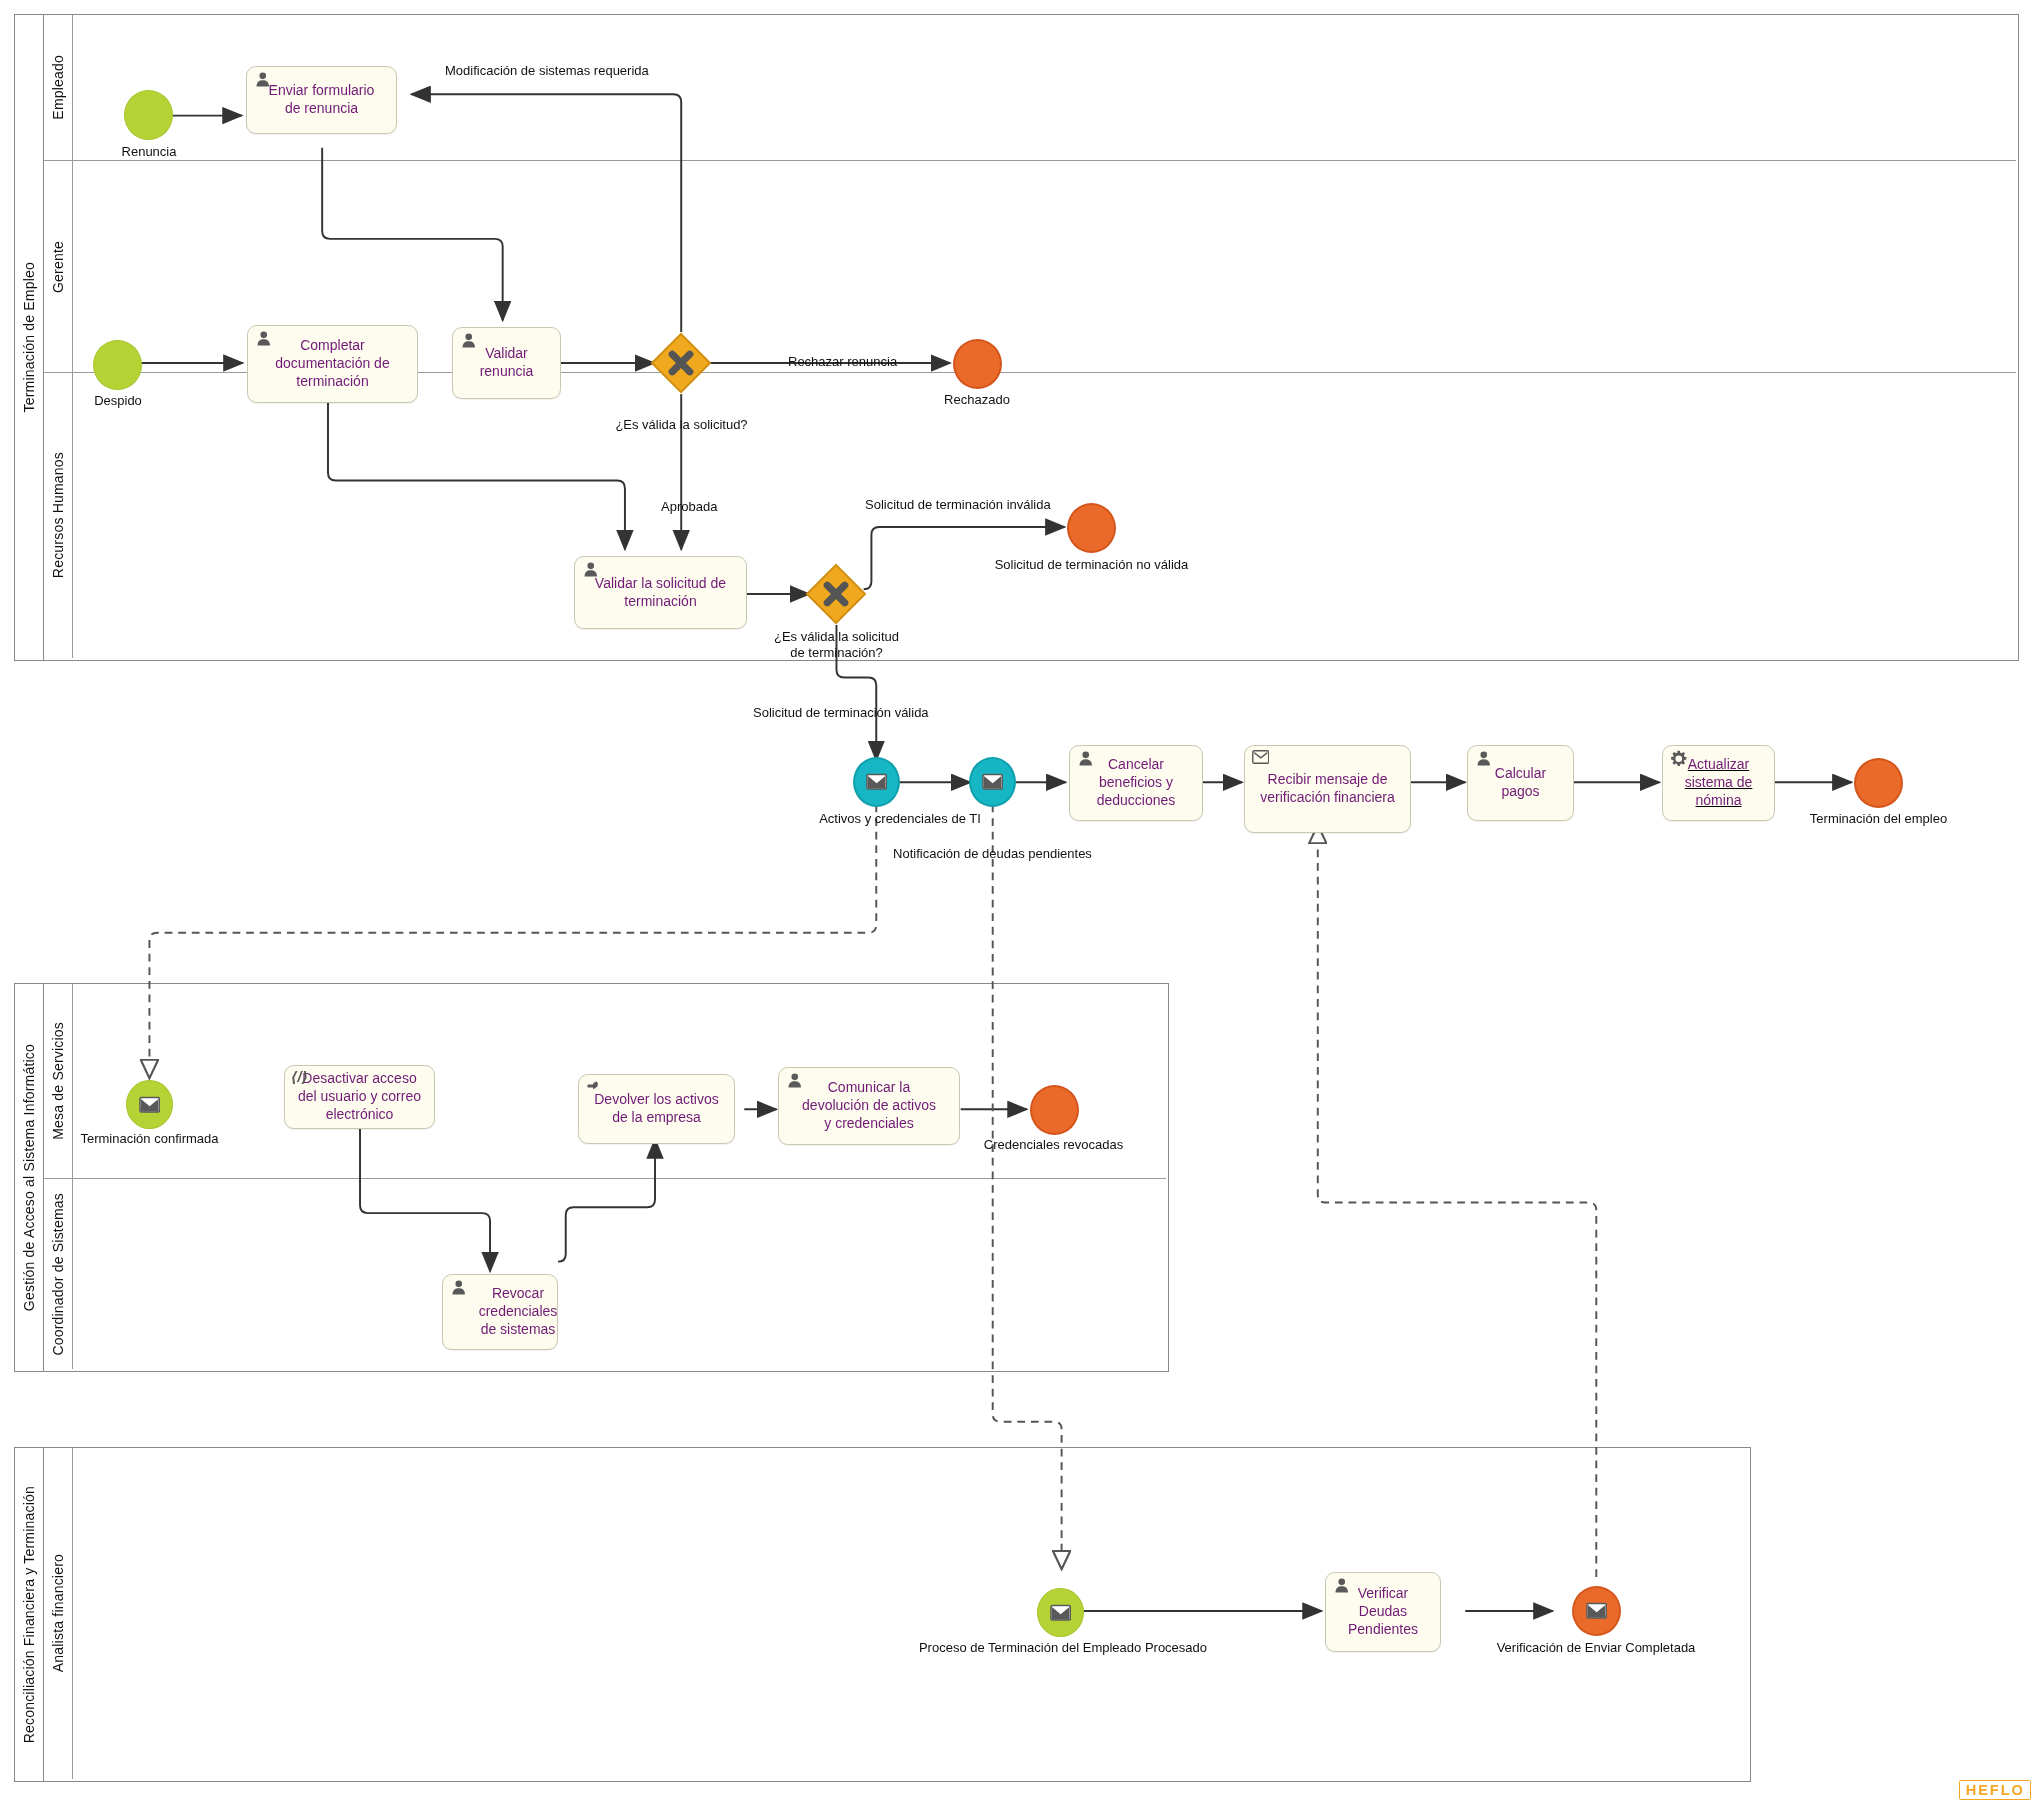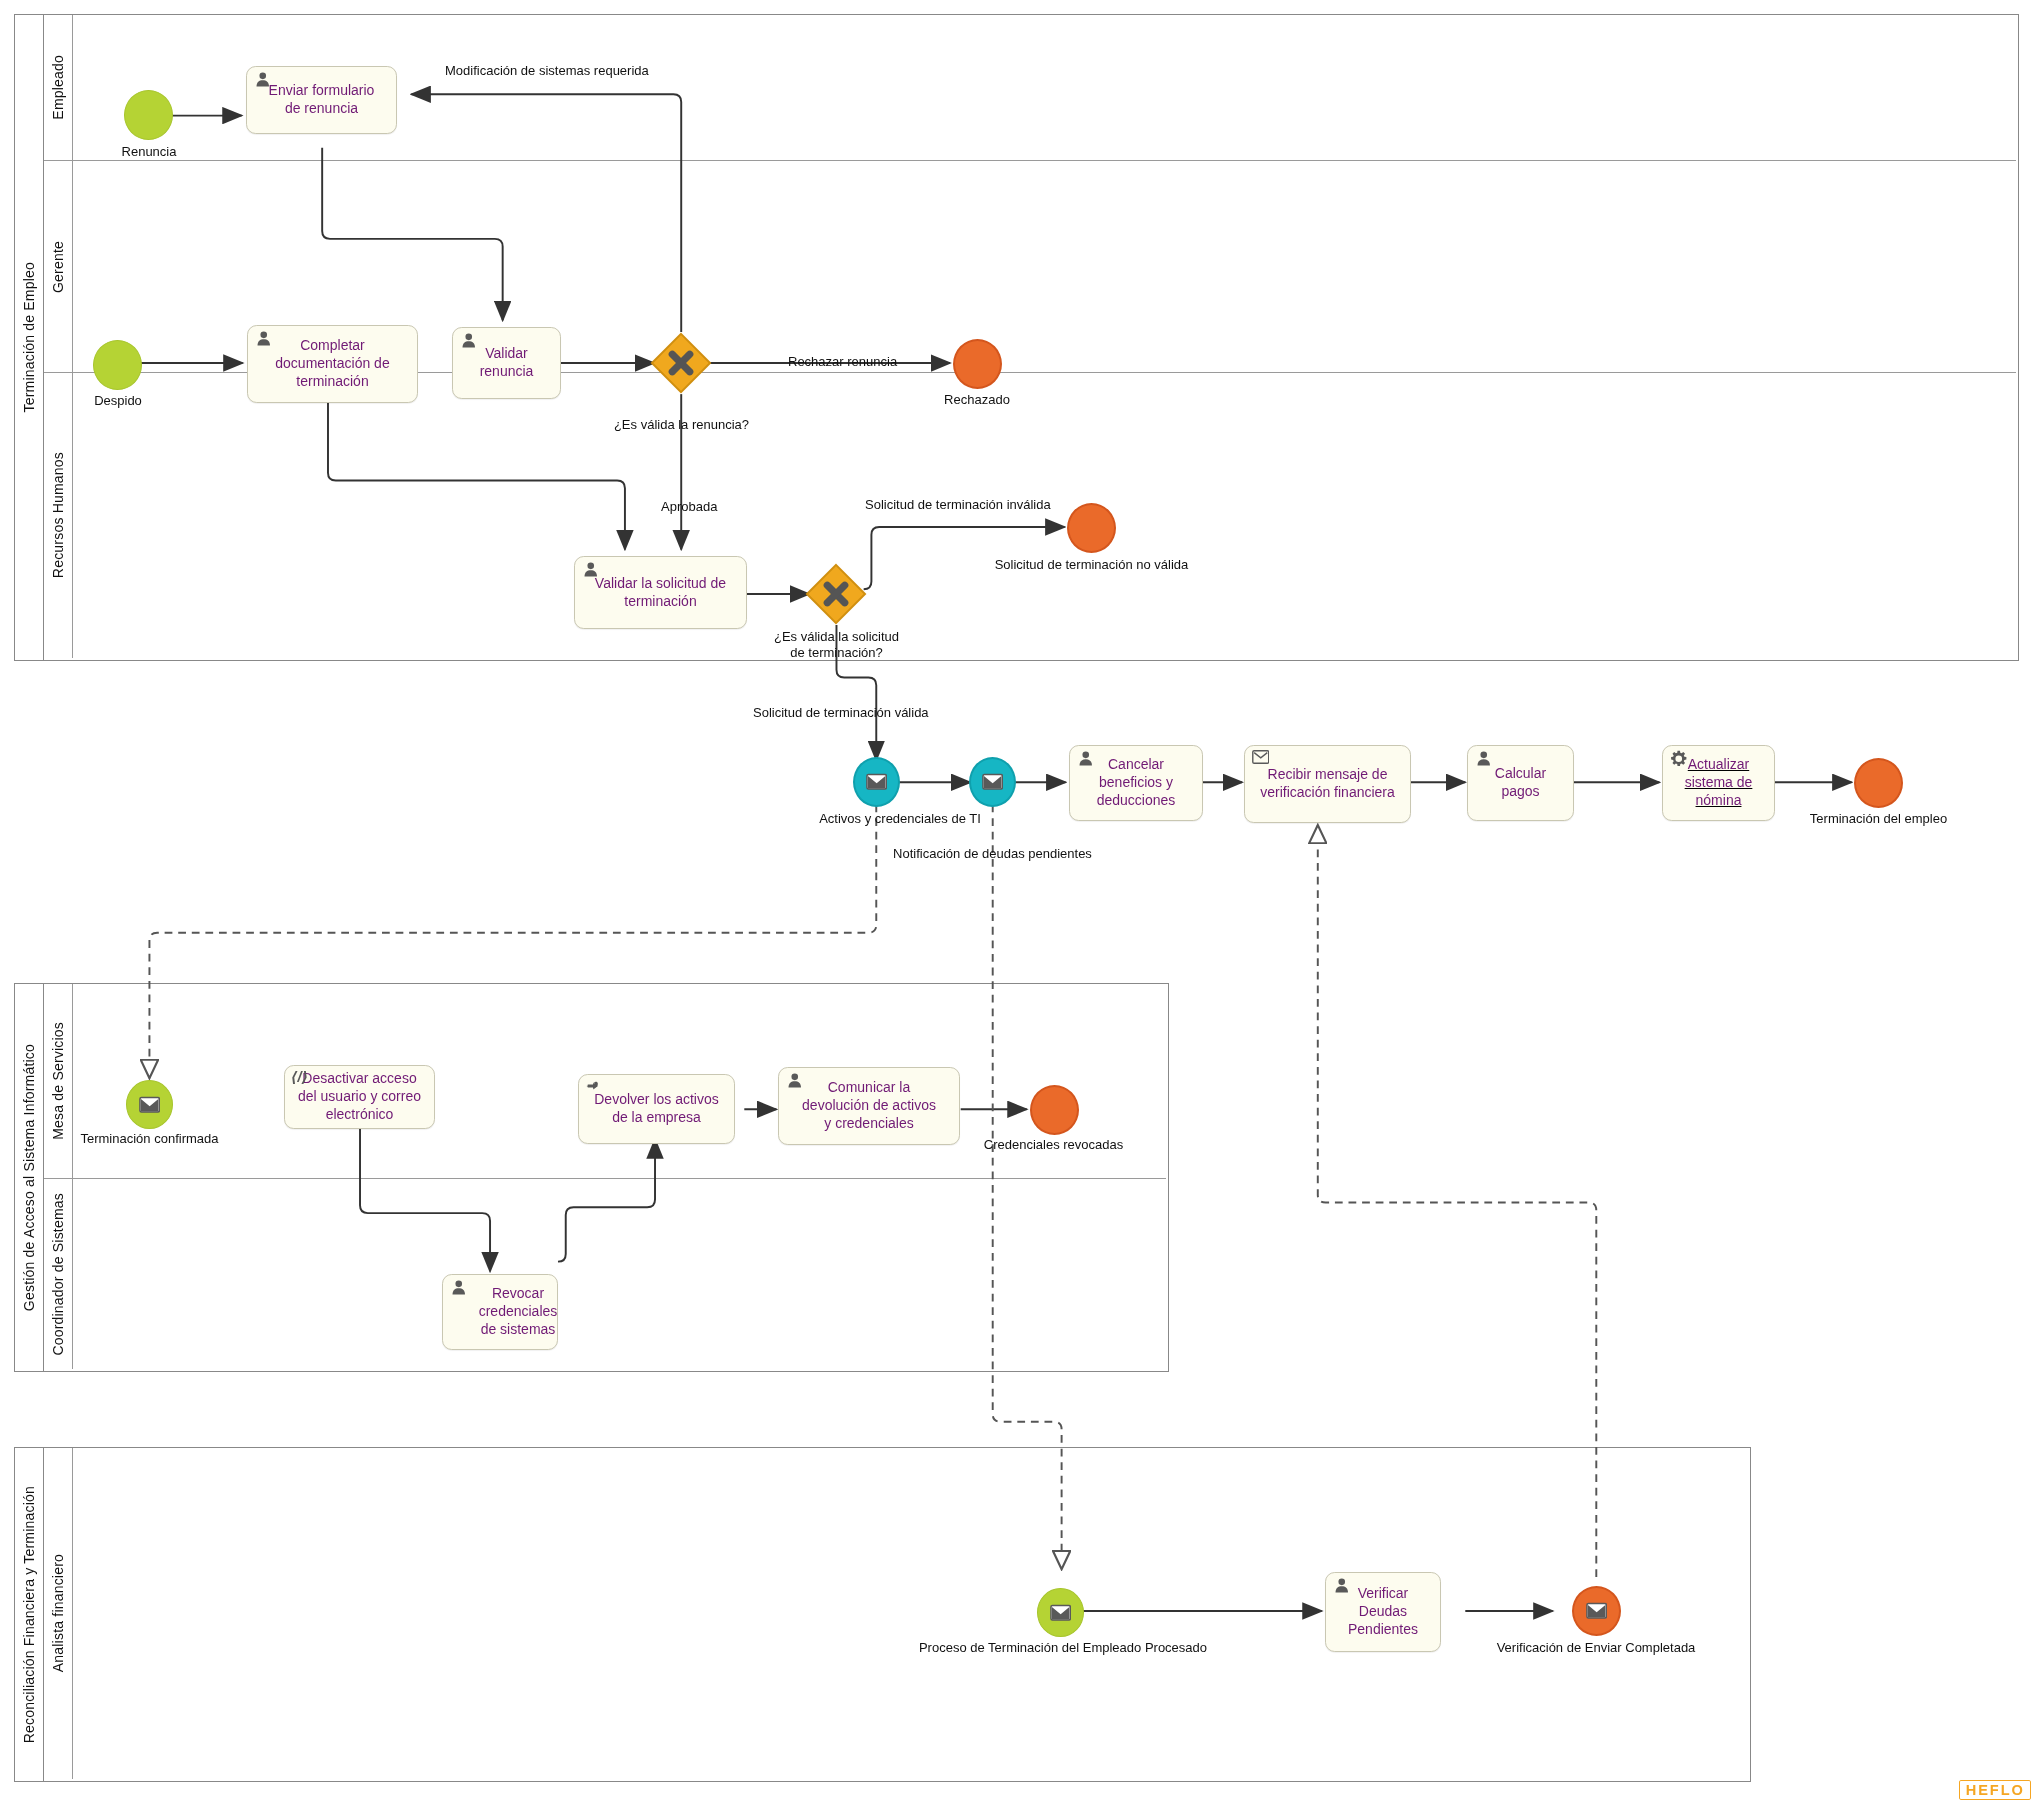--- a/index.html
+++ b/index.html
@@ -214,21 +214,21 @@
 
   <div class="gw" style="left:650px; top:332px; width:62px; height:62px;">
     <svg width="62" height="62" viewBox="0 0 64 64">
       <polygon points="32,2 62,32 32,62 2,32" fill="#f0a81e" stroke="#d08f10" stroke-width="2"></polygon>
       <g stroke="#555" stroke-width="7.5" stroke-linecap="round">
         <line x1="23" y1="23" x2="41" y2="41"></line>
           <line x1="41" y1="23" x2="23" y2="41"></line>
       </g>
     </svg>
   </div>
-  <div class="ev-cap" style="left:604px; top:417px; width:155px;">¿Es válida la renuncia?</div>
+  <div class="ev-cap" style="left:604px; top:417px; width:155px;">¿Es válida la solicitud?</div>
 
   <div class="ev ev-end-plain" style="left:953px; top:339px; width:49px; height:50px;"></div>
   <div class="ev-cap" style="left:904px; top:392px; width:146px;">Rechazado</div>
 
   <div class="task" style="left:574px; top:556px; width:173px; height:73px;">
     <span class="ticon">
       <svg viewBox="0 0 18 18">
           <circle cx="9" cy="5" r="3.4" fill="#595959"></circle>
           <path d="M2.6,16 C2.6,11.6 5.3,9.6 9,9.6 C12.7,9.6 15.4,11.6 15.4,16 z" fill="#595959"></path>
         </svg>
@@ -273,21 +273,21 @@
       <svg viewBox="0 0 18 18">
           <circle cx="9" cy="5" r="3.4" fill="#595959"></circle>
           <path d="M2.6,16 C2.6,11.6 5.3,9.6 9,9.6 C12.7,9.6 15.4,11.6 15.4,16 z" fill="#595959"></path>
         </svg>
     </span>
     <span class="tlabel">Cancelar
 beneficios y
 deducciones</span>
   </div>
 
-  <div class="task" style="left:1244px; top:745px; width:167px; height:78px;">
+  <div class="task" style="left:1244px; top:745px; width:167px; height:88px;">
     <span class="ticon">
       <svg viewBox="0 0 20 16">
           <rect x="0.9" y="0.9" width="18.2" height="14.2" rx="1.5" fill="none" stroke="#595959" stroke-width="1.6"></rect>
           <path d="M2.5,3 L10,9 L17.5,3" fill="none" stroke="#595959" stroke-width="1.5"></path>
         </svg>
     </span>
     <span class="tlabel">Recibir mensaje de
 verificación financiera</span>
   </div>
 

